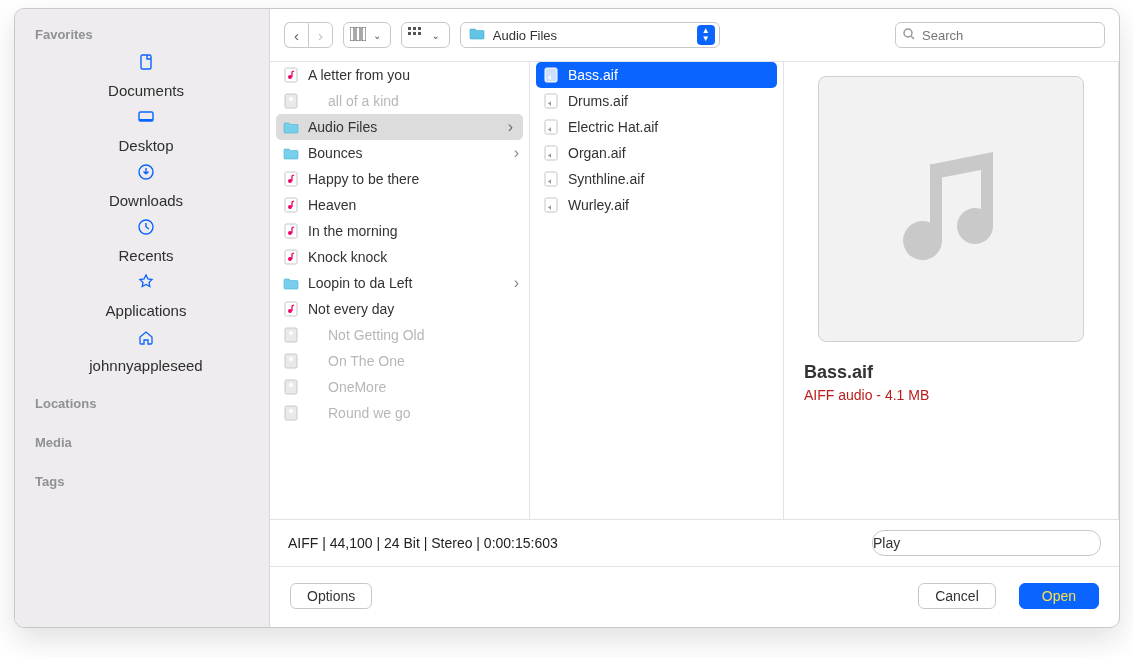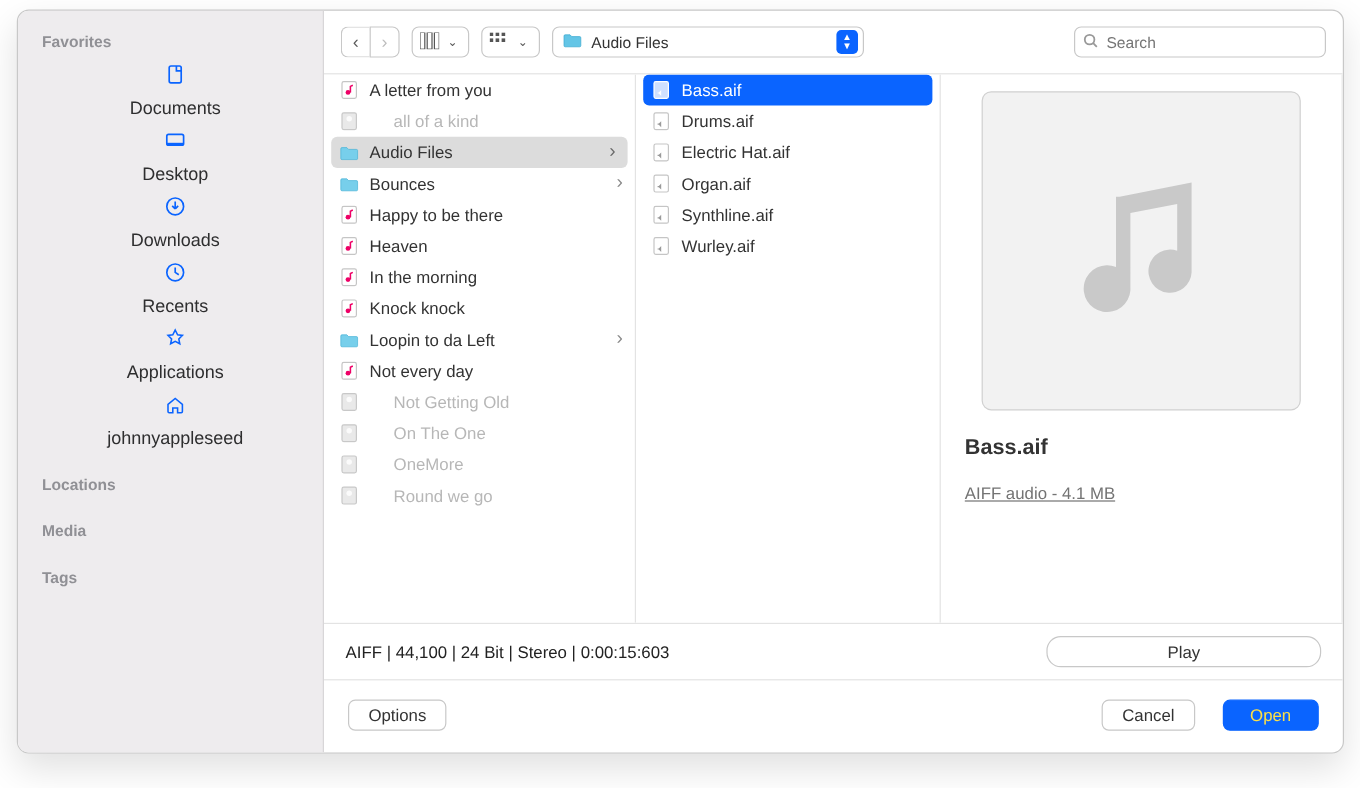--- a/index.html
+++ b/index.html
@@ -141,32 +141,32 @@
   
   .preview-thumb {
     width:266px; height:266px;
     border:1px solid #d0d0d0;
     border-radius:8px;
     background:#f2f2f2;
     display:flex; align-items:center; justify-content:center;
     align-self:center;
   }
   .preview-name { font-size:18px; font-weight:600; margin-top:20px; }
-  .preview-meta { color:#737373; margin-top:20px; font-size:14px;text-decoration:underline; }
+  .preview-meta { color:#b91c1c; margin-top:4px; font-size:14px; }
   
   .infobar {
     display:flex; align-items:center;
     padding: 10px 18px;
     gap:12px;
     border-bottom:1px solid #e3e3e3;
   }
   .infobar .status { flex:1; font-size:14px; color:#222; }
   .infobar .playbtn {
     border:1px solid #c8c8c8; border-radius:12px; background:#fff;
-    height:26px; width:229px; text-align:center; line-height:24px;
+    height:26px; width:229px; line-height:24px;
     font-size:14px;
   }
   
   .footer {
     display:flex; align-items:center;
     padding: 16px 20px 18px 20px;
     gap:23px;
   }
   .footer .btn-std {
     border:1px solid #c8c8c8; border-radius:6px; background:#fff;

